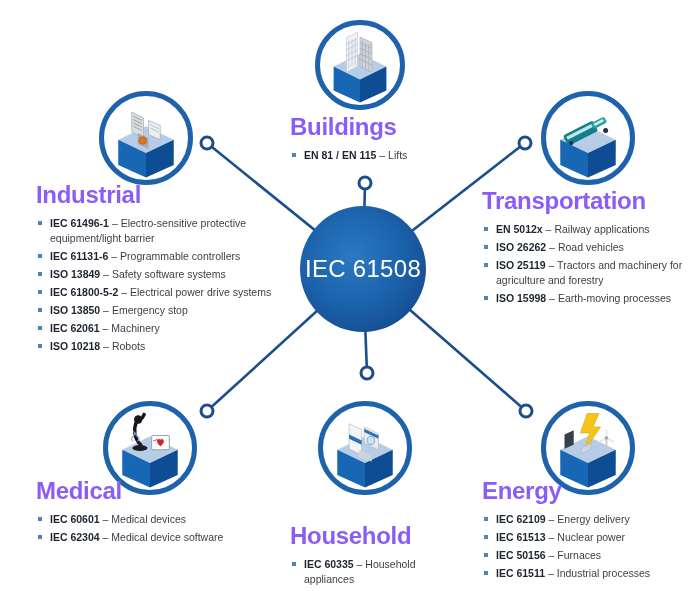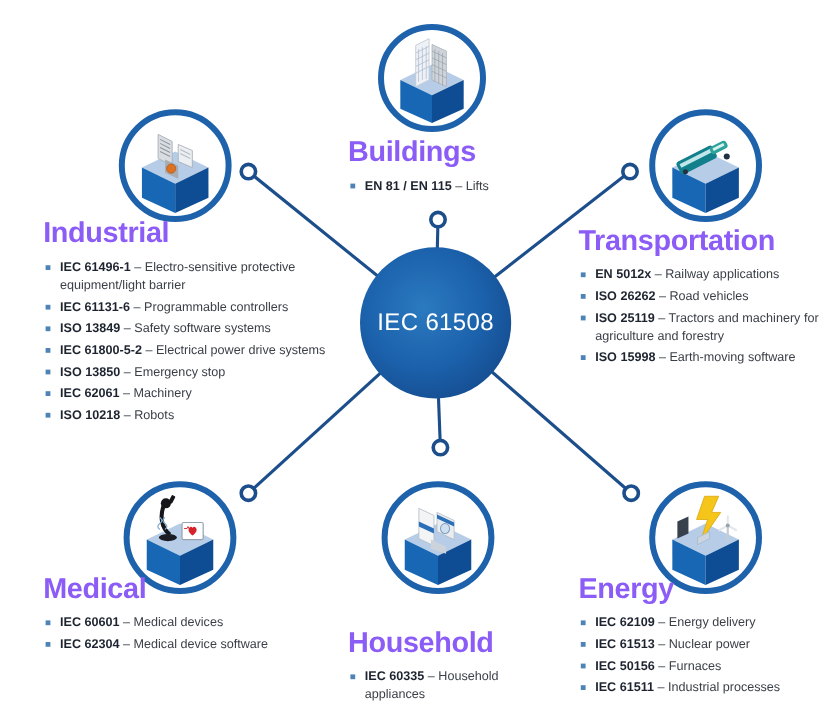--- a/index.html
+++ b/index.html
@@ -7,21 +7,21 @@
     position:relative;width:700px;height:591px;background:#ffffff;overflow:hidden;
     font-family:"Liberation Sans","DejaVu Sans",sans-serif;
   }
   .connectors{position:absolute;left:0;top:0;}
   .hub{
     position:absolute;left:300px;top:206px;width:126px;height:126px;border-radius:50%;
     background:radial-gradient(circle at 42% 40%, #2b7ac0 0%, #1b61ab 48%, #123f7e 100%);
     display:flex;align-items:center;justify-content:center;
   }
   .hub-label{
-    color:#ffffff;font-size:20px;letter-spacing:0.3px;font-weight:400;
+    color:#ffffff;font-size:24px;letter-spacing:0.3px;font-weight:400;
   }
   .icon-circle{
     position:absolute;width:94px;height:94px;border-radius:50%;
     background:#ffffff;border:5px solid #1d62ab;box-sizing:border-box;
     display:flex;align-items:center;justify-content:center;
   }
   .icon-circle.small{width:90px;height:90px;}
   .icon-circle svg{width:100%;height:100%;display:block;}
   .pos-buildings{left:315px;top:20px;}
   .pos-industrial{left:99px;top:91px;}
@@ -229,21 +229,21 @@
         <li>
           <span class="bullet"></span>
           <span class="txt"><span class="code">ISO 26262</span><span class="desc"> – Road vehicles</span></span>
         </li>
         <li>
           <span class="bullet"></span>
           <span class="txt"><span class="code">ISO 25119</span><span class="desc"> – Tractors and machinery for agriculture and forestry</span></span>
         </li>
         <li>
           <span class="bullet"></span>
-          <span class="txt"><span class="code">ISO 15998</span><span class="desc"> – Earth-moving software</span></span>
+          <span class="txt"><span class="code">ISO 15998</span><span class="desc"> – Earth-moving processes</span></span>
         </li>
       </ul>
   </div>
 
   <div class="textblock tb-medical">
     <h2 class="cat-title">Medical</h2>
     <ul class="standards">
         <li>
           <span class="bullet"></span>
           <span class="txt"><span class="code">IEC 60601</span><span class="desc"> – Medical devices</span></span>

